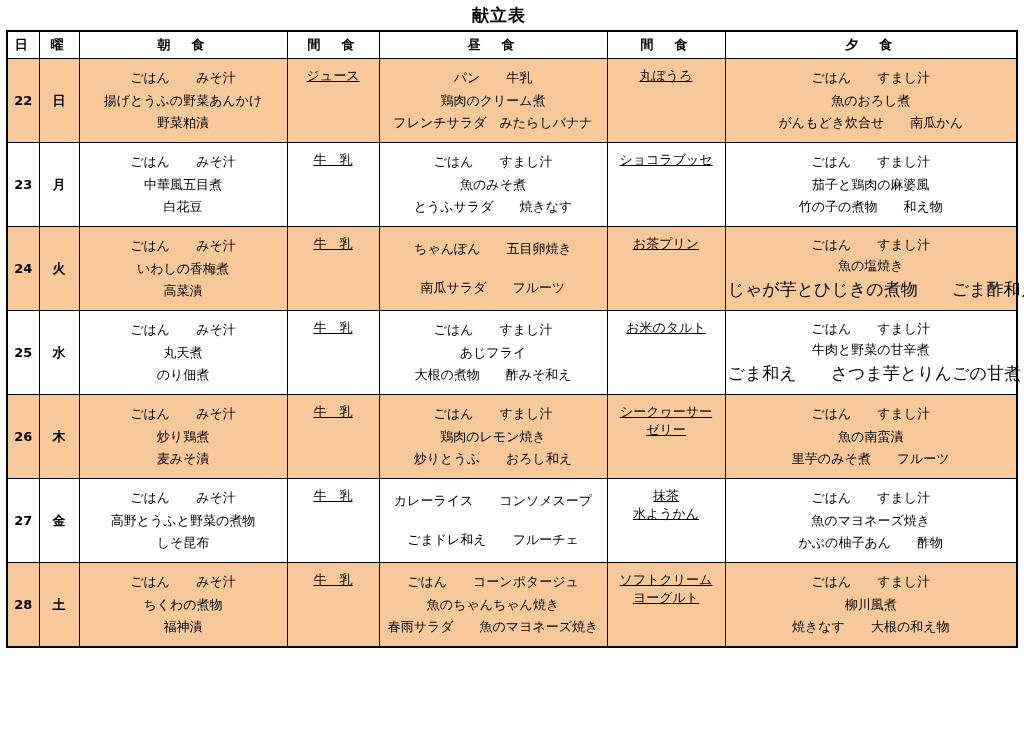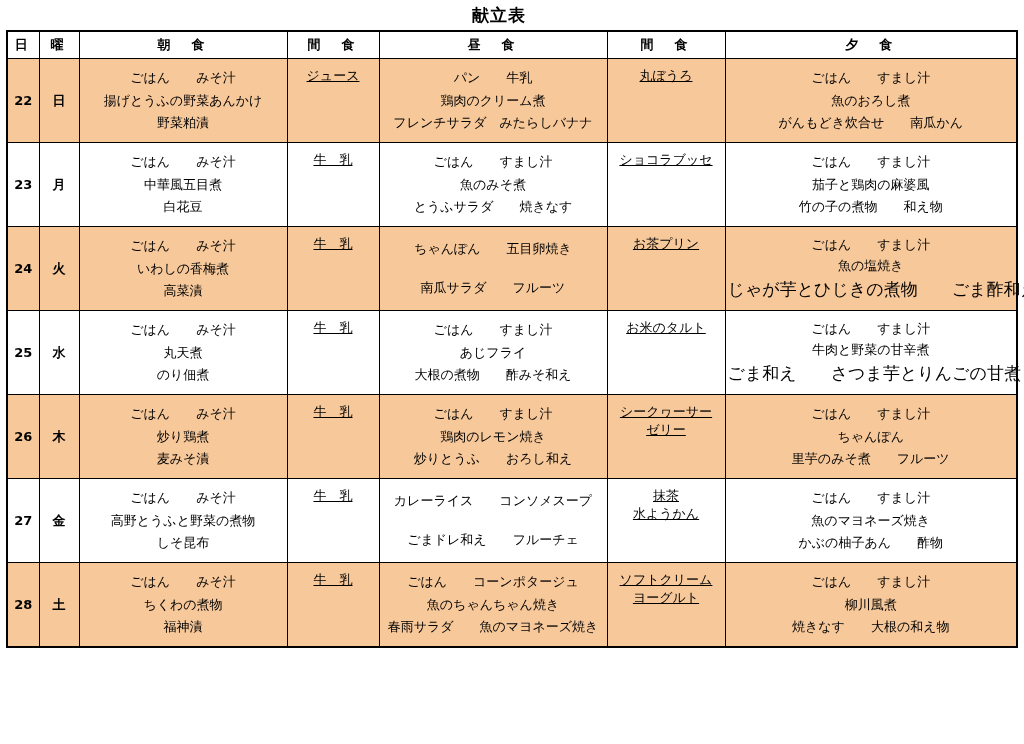--- a/index.html
+++ b/index.html
@@ -292,21 +292,21 @@
           </td>
         <td>
             <div class="lines center-one">
           <div class="ln">シークヮーサー</div>
           <div class="ln">ゼリー</div>
         </div>
           </td>
         <td>
             <div class="lines">
           <div class="ln">ごはん　　すまし汁</div>
-          <div class="ln">ちゃんぽん</div>
+          <div class="ln">魚の南蛮漬</div>
           <div class="ln">里芋のみそ煮　　フルーツ</div>
         </div>
           </td>
       </tr>
 
       <tr class="plain">
         <td class="daynum">27</td>
         <td class="dow">金</td>
         <td>
             <div class="lines">

